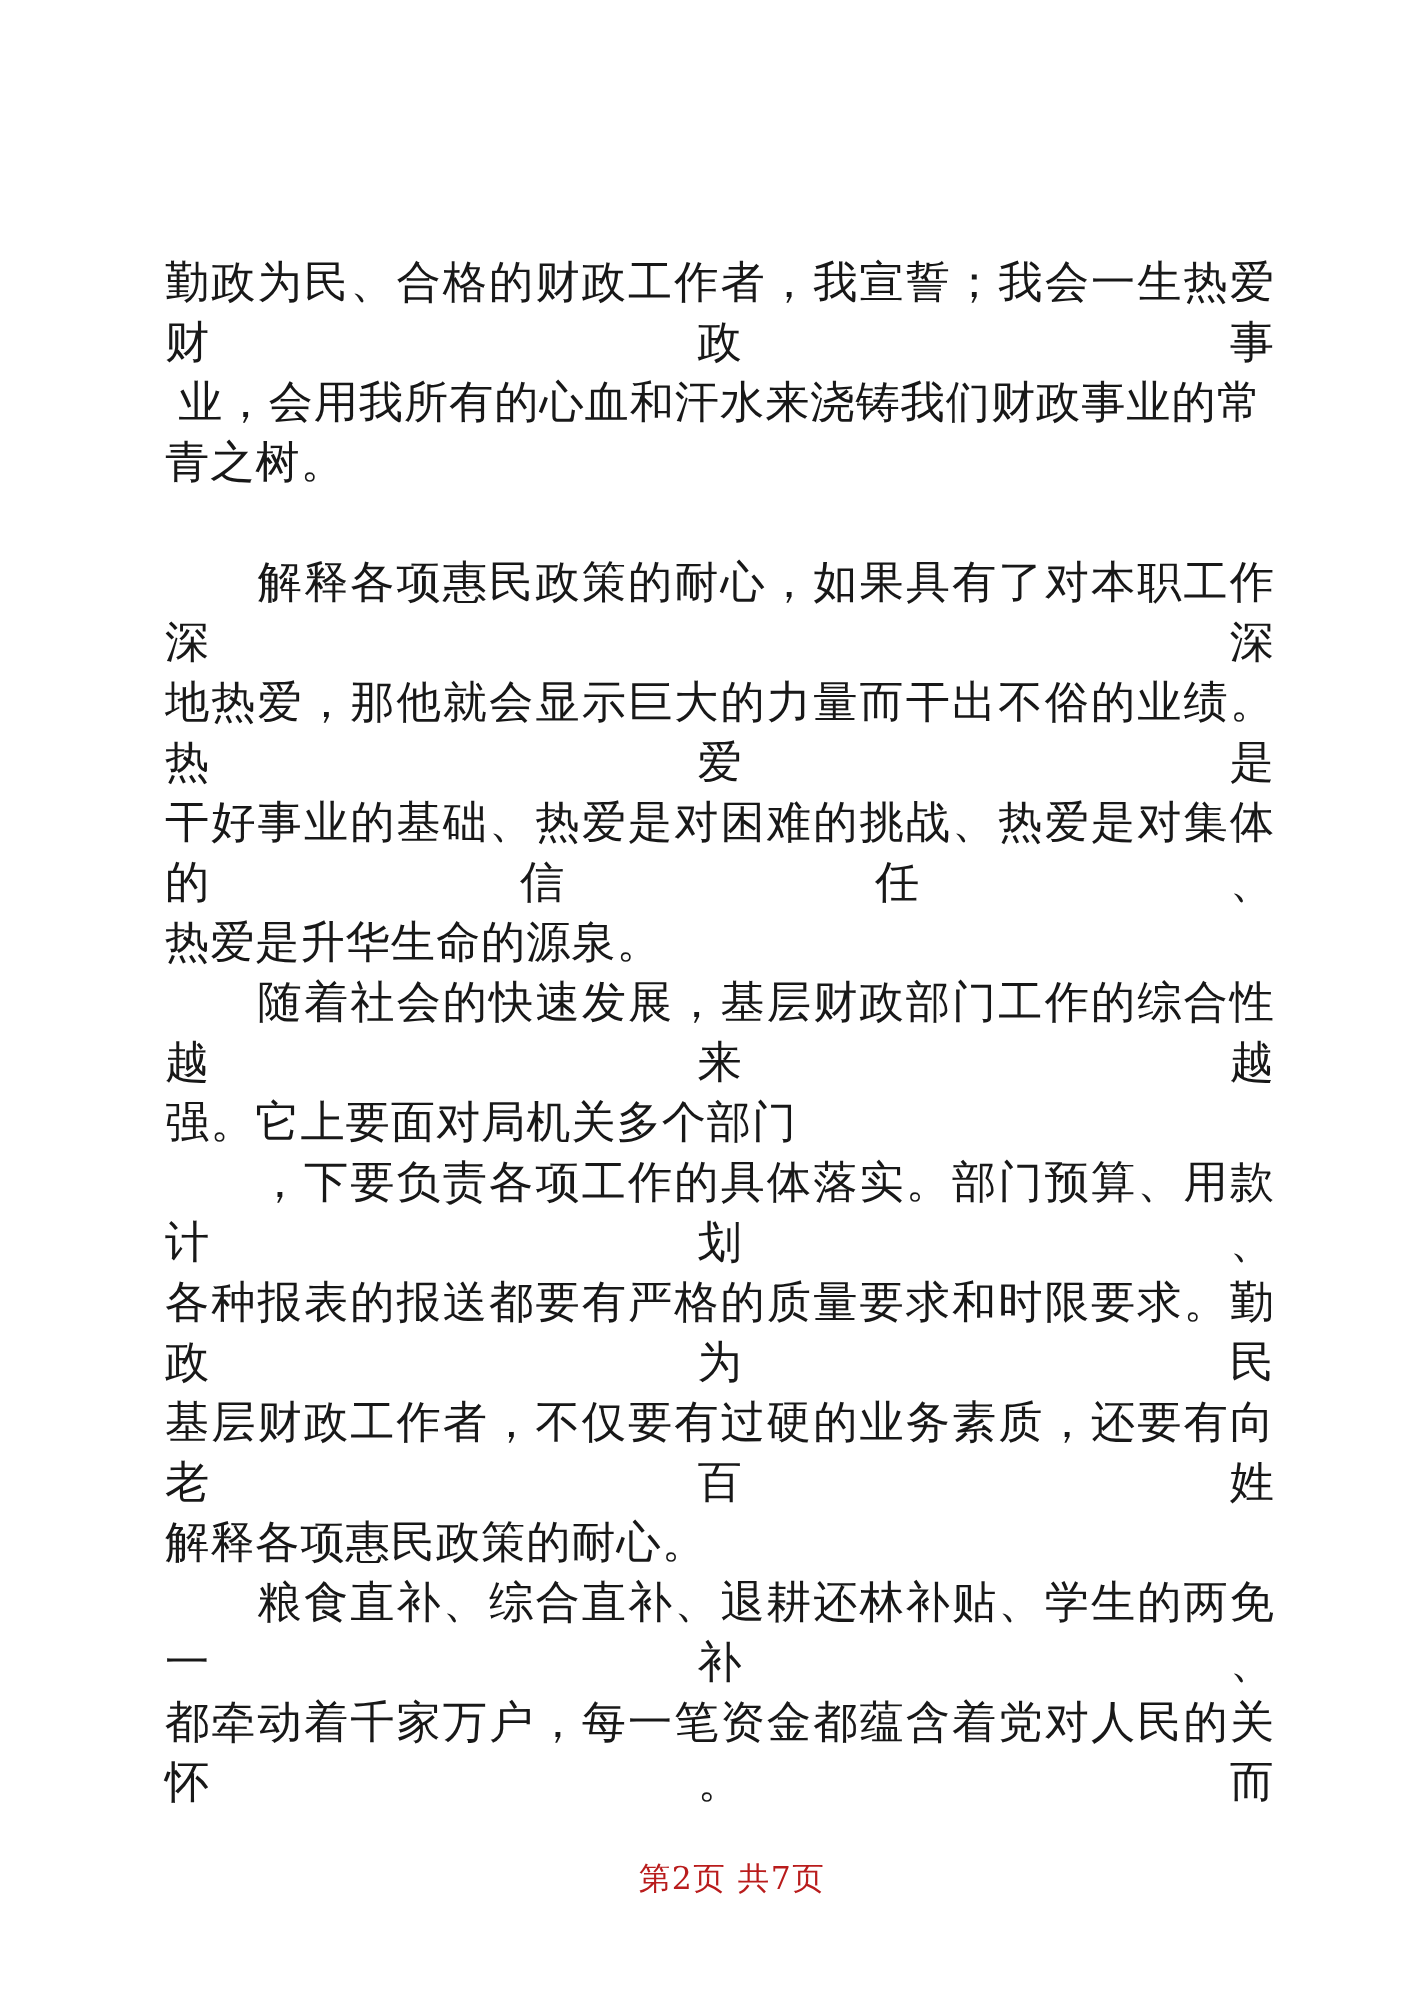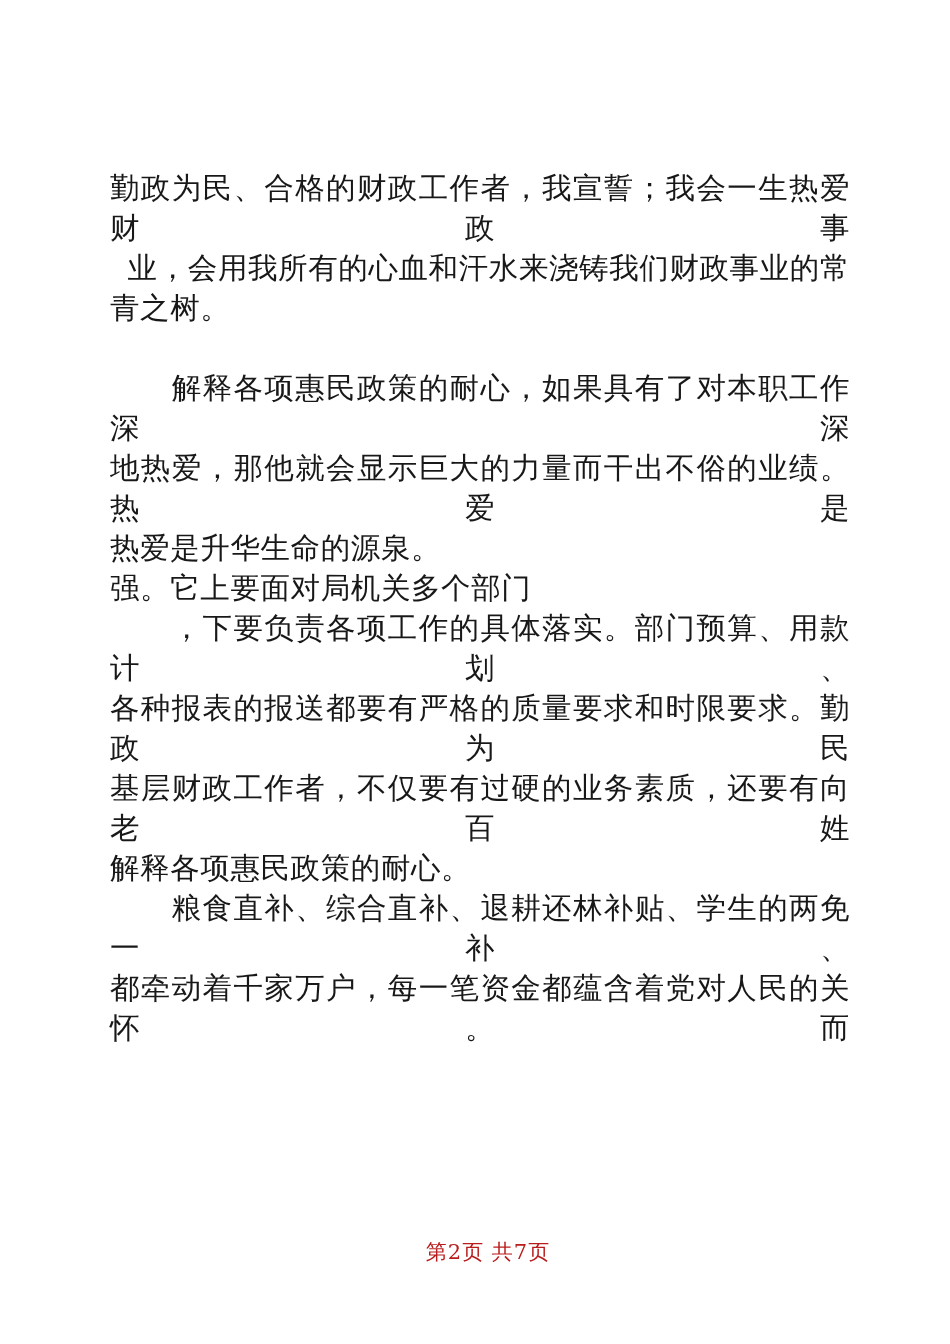--- a/index.html
+++ b/index.html
@@ -40,21 +40,21 @@
 
   
   .line.justify {
     text-align: justify;
     text-align-last: justify;
     white-space: normal;
     width: 740px;
   }
 
   .line.last {
-    text-align: right;
+    text-align: center;
     text-align-last: left;
     white-space: normal;
     width: 740px;
   }
 
   .blank-line {
     height: 40px;
   }
 
   .footer {
@@ -74,21 +74,23 @@
 <body>
 
 <div class="page">
 
   <div class="doc-body" id="doc-body">
       <div class="line justify">勤政为民、合格的财政工作者，我宣誓；我会一生热爱财政事</div>
       <div class="line last">业，会用我所有的心血和汗水来浇铸我们财政事业的常青之树。</div>
       <div class="blank-line"></div>
       <div class="line justify">　　解释各项惠民政策的耐心，如果具有了对本职工作深深</div>
       <div class="line justify">地热爱，那他就会显示巨大的力量而干出不俗的业绩。热爱是</div>
+      <div class="line justify">干好事业的基础、热爱是对困难的挑战、热爱是对集体的信任、</div>
       <div class="line last">热爱是升华生命的源泉。</div>
+      <div class="line justify">　　随着社会的快速发展，基层财政部门工作的综合性越来越</div>
       <div class="line last">强。它上要面对局机关多个部门</div>
       <div class="line justify">　　，下要负责各项工作的具体落实。部门预算、用款计划、</div>
       <div class="line justify">各种报表的报送都要有严格的质量要求和时限要求。勤政为民</div>
       <div class="line justify">基层财政工作者，不仅要有过硬的业务素质，还要有向老百姓</div>
       <div class="line last">解释各项惠民政策的耐心。</div>
       <div class="line justify">　　粮食直补、综合直补、退耕还林补贴、学生的两免一补、</div>
       <div class="line justify">都牵动着千家万户，每一笔资金都蕴含着党对人民的关怀。而</div>
     </div>
 
   <div class="footer">

